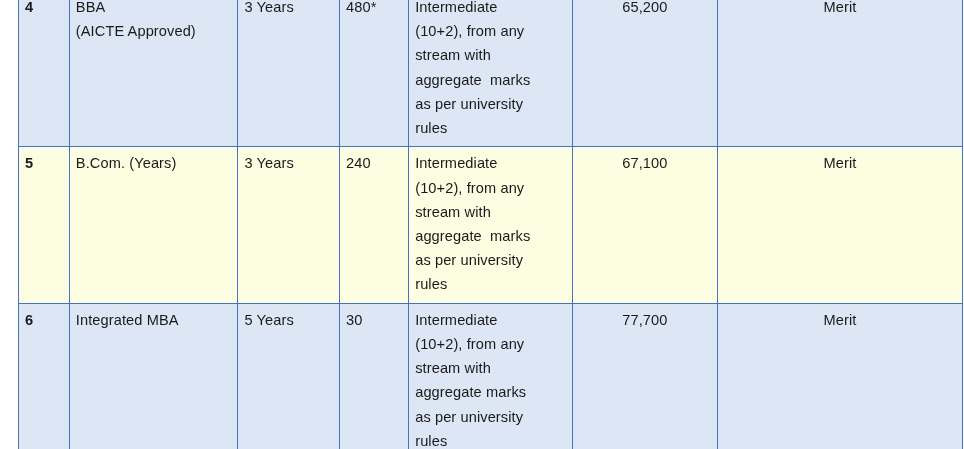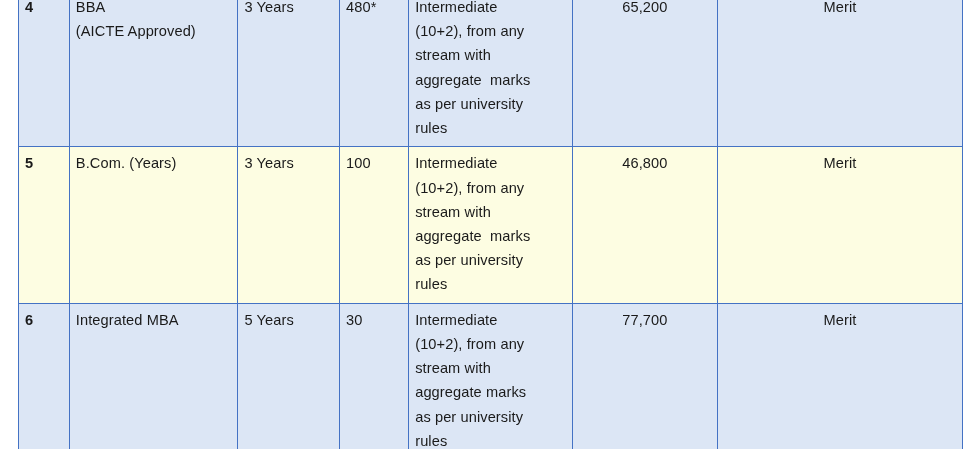--- a/index.html
+++ b/index.html
@@ -146,30 +146,30 @@
         <td class="fee">65,200</td>
         <td class="sel">Merit</td>
       </tr>
 
       <tr class="row-yellow">
         <td class="sno">5</td>
         <td class="course">
           <span class="line">B.Com. (Years)</span>
         </td>
         <td class="dur">3 Years</td>
-        <td class="seats">100</td>
+        <td class="seats">240</td>
         <td class="elig">
           <span class="line">Intermediate</span>
           <span class="line">(10+2), from any</span>
           <span class="line">stream with</span>
           <span class="line">aggregate  marks</span>
           <span class="line">as per university</span>
           <span class="line">rules</span>
         </td>
-        <td class="fee">46,800</td>
+        <td class="fee">67,100</td>
         <td class="sel">Merit</td>
       </tr>
 
       <tr class="row-blue">
         <td class="sno">6</td>
         <td class="course">
           <span class="line">Integrated MBA</span>
         </td>
         <td class="dur">5 Years</td>
         <td class="seats">30</td>

